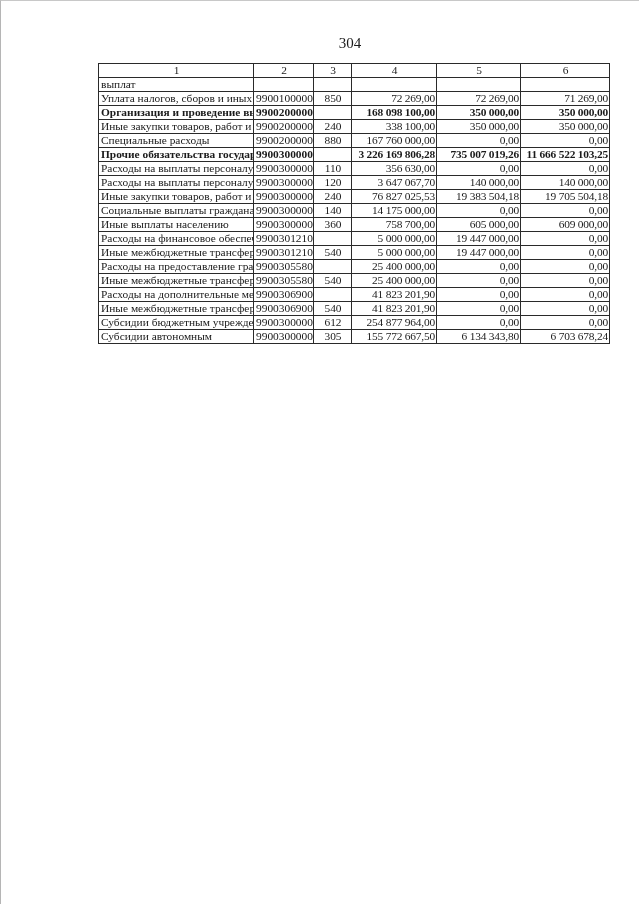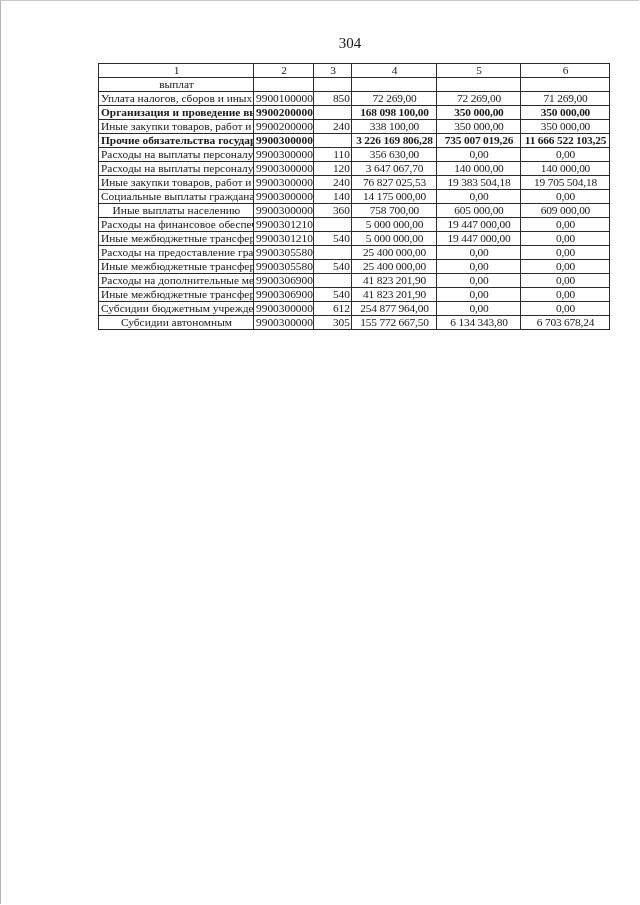--- a/index.html
+++ b/index.html
@@ -27,24 +27,24 @@
     table.budget col.c2 { width: 60px; }
     table.budget col.c3 { width: 38px; }
     table.budget col.c4 { width: 85px; }
     table.budget col.c5 { width: 84px; }
     table.budget col.c6 { width: 89px; }
     table.budget td, table.budget th {
       border: 1px solid #2a2a2a; padding: 0 1px 0 2px;
       vertical-align: bottom; overflow: hidden; white-space: nowrap;
     }
     table.budget th { font-weight: normal; text-align: center; height: 12px; }
-    td.name { white-space: normal; text-align: center; }
+    td.name { white-space: normal; text-align: left; }
     td.code { text-align: center; padding-left: 2px; }
-    td.type { text-align: right; padding-left: 6px; }
-    td.num { text-align: center; padding-right: 0; letter-spacing: -0.2px; }
+    td.type { text-align: center; padding-left: 6px; }
+    td.num { text-align: right; padding-right: 0; letter-spacing: -0.2px; }
     tr.bold td { font-weight: bold; }
   </style>
 </head>
 <body>
 
 <div class="page-frame"></div>
 
 <div class="page-number">304</div>
 
 <table class="budget">
@@ -92,20 +92,28 @@
         <td class="num">350 000,00</td>
       </tr>
       <tr>
         <td class="name">Иные закупки товаров, работ и услуг для обеспечения государственных (муниципальных) нужд</td>
         <td class="code">9900200000</td>
         <td class="type">240</td>
         <td class="num">338 100,00</td>
         <td class="num">350 000,00</td>
         <td class="num">350 000,00</td>
       </tr>
+      <tr>
+        <td class="name">Специальные расходы</td>
+        <td class="code">9900200000</td>
+        <td class="type">880</td>
+        <td class="num">167 760 000,00</td>
+        <td class="num">0,00</td>
+        <td class="num">0,00</td>
+      </tr>
       <tr class="bold">
         <td class="name">Прочие обязательства государства</td>
         <td class="code">9900300000</td>
         <td class="type"></td>
         <td class="num">3 226 169 806,28</td>
         <td class="num">735 007 019,26</td>
         <td class="num">11 666 522 103,25</td>
       </tr>
       <tr>
         <td class="name">Расходы на выплаты персоналу казённых учреждений</td>

